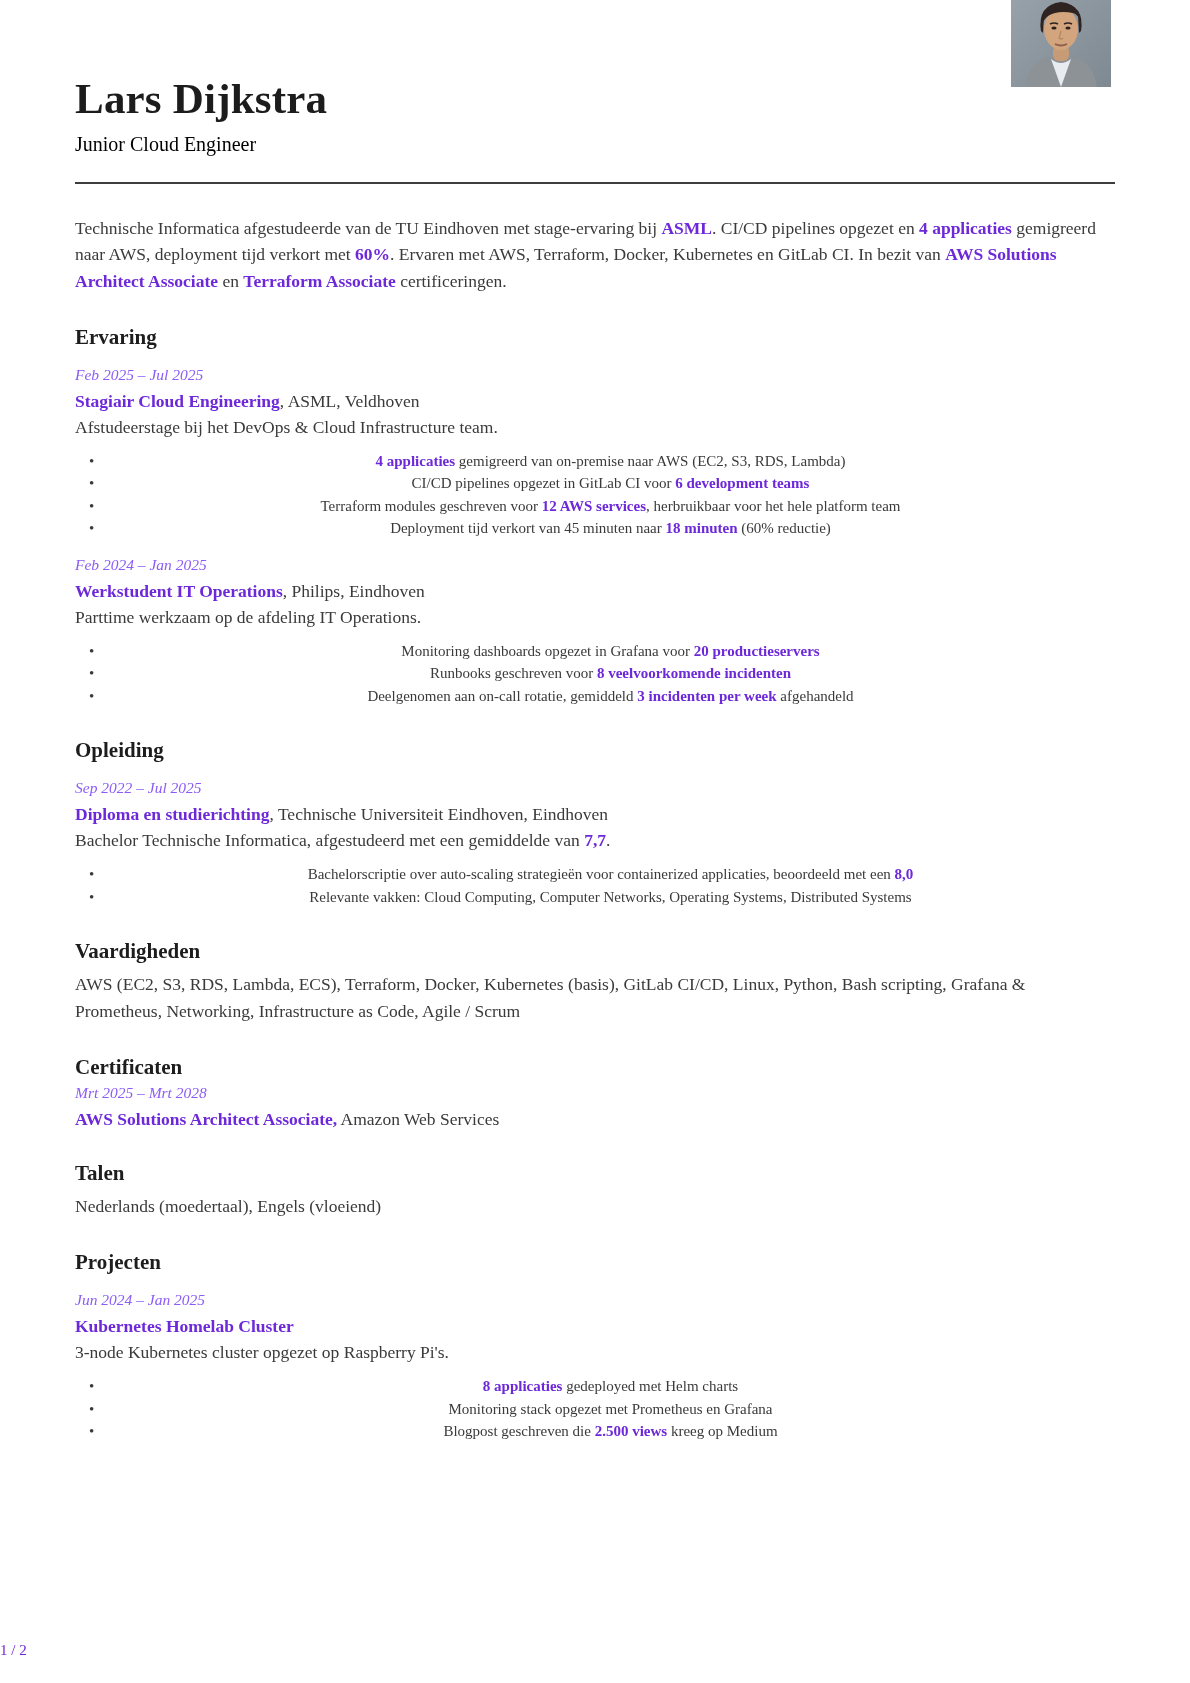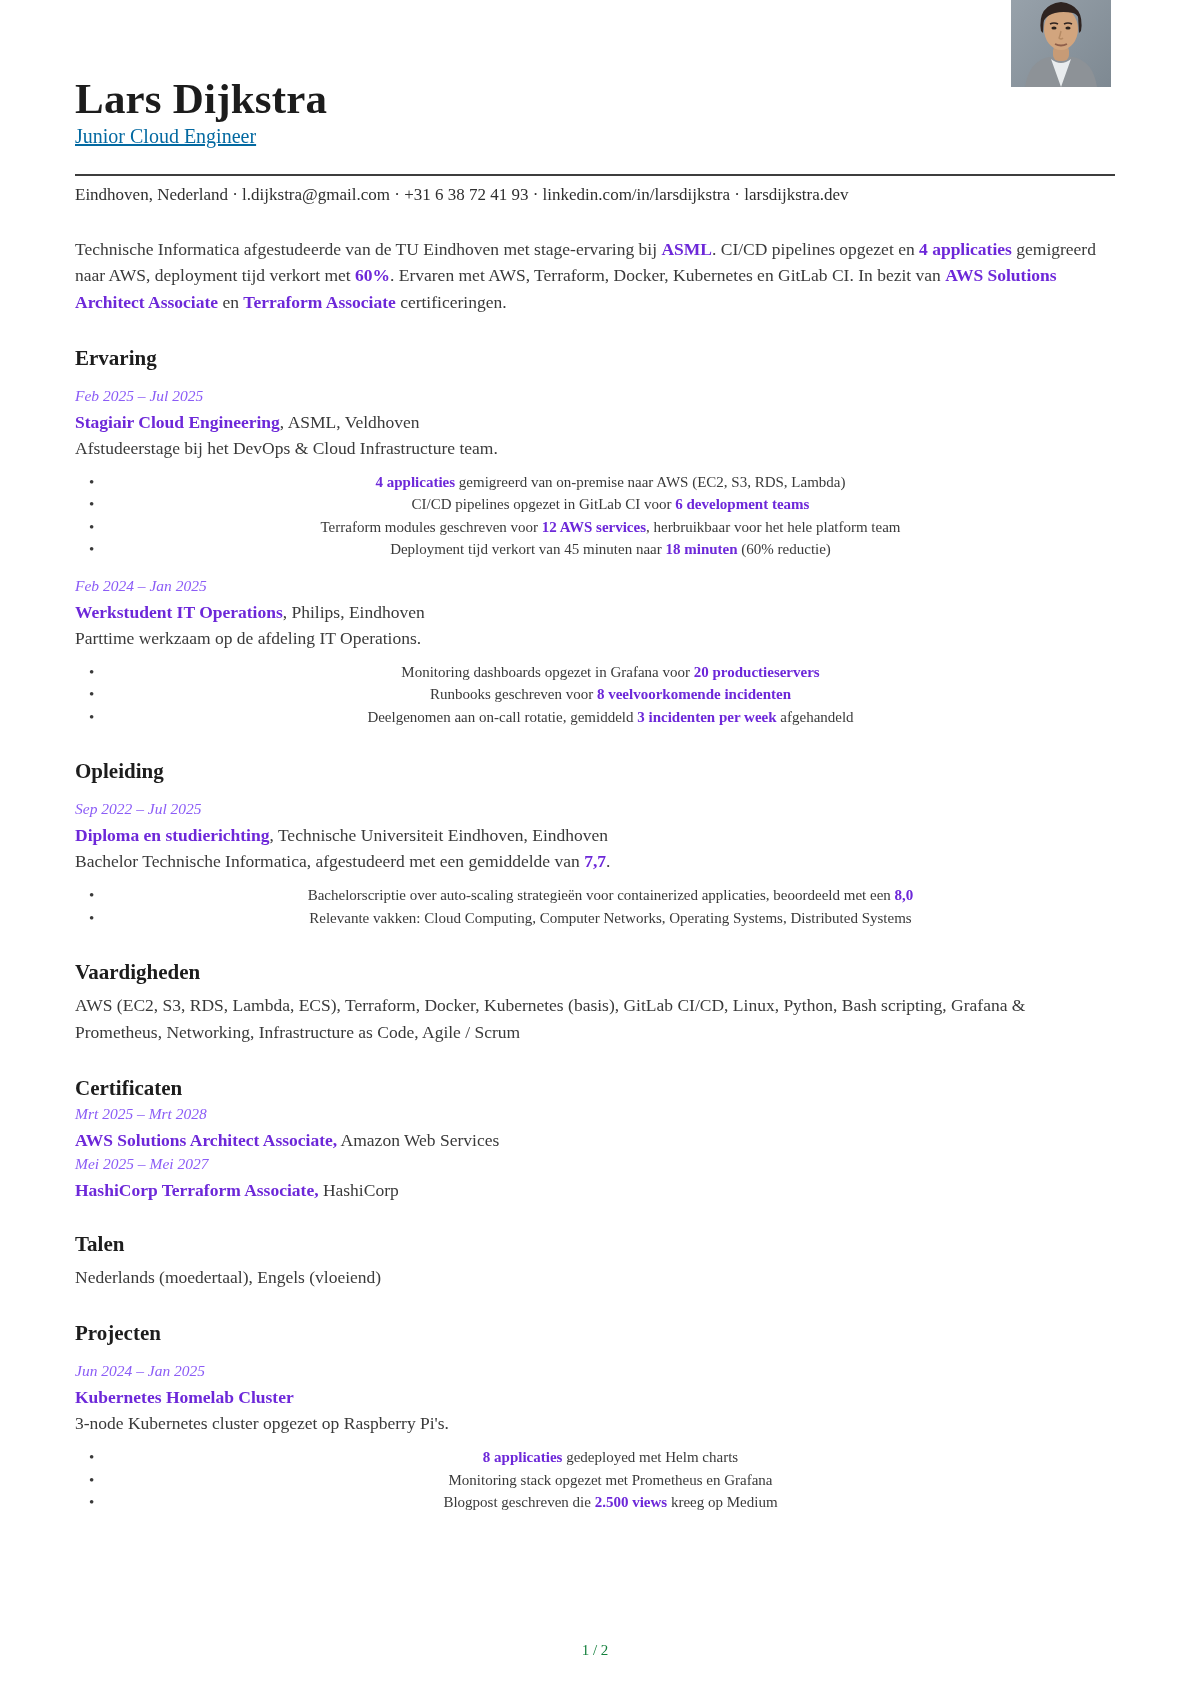--- a/index.html
+++ b/index.html
@@ -18,23 +18,22 @@
   .header { position: relative; padding-top: 76px; }
   .name {
     font-size: 43px;
     font-weight: 700;
     color: #1c1c1c;
     line-height: 1.05;
     letter-spacing: 0.2px;
   }
   .job-title {
     font-size: 20px;
-    color: #0369a1;
-    margin-top: 4px;
-    text-decoration: underline;
+    color: #000000;
+    margin-top: 12px;
   }
   .photo {
     position: absolute;
     top: -13px;
     right: 4px;
     width: 100px;
     height: 100px;
     overflow: hidden;
     background: #8e99a2;
   }
@@ -107,23 +106,23 @@
     color: #3a3a3a;
     margin-top: 7px;
   }
   .cert-entry { margin-top: 4px; }
 
   .footer {
     position: absolute;
     left: 0;
     right: 0;
     bottom: 24px;
-    text-align: center;
+    text-align: left;
     font-size: 15px;
-    color: #15803d;
+    color: #6d28d9;
   }
 </style>
 </head>
 <body>
 
 <div class="page">
 
   <div class="header">
     <div class="name">Lars Dijkstra</div>
     <div class="job-title">Junior Cloud Engineer</div>
@@ -155,21 +154,20 @@
         <path d="M53 37 Q57 35 61 37" stroke="#2e2320" stroke-width="1.6" fill="none"></path>
 
         <path d="M50 44 Q49 49 48 51 Q50 53 52 51" stroke="#b58a64" stroke-width="1.4" fill="none"></path>
         <path d="M44 57 Q50 60 56 57" stroke="#8f5f4a" stroke-width="1.8" fill="none"></path>
       </svg>
     </div>
   </div>
 
   <hr class="rule">
 
-  <div class="contact-line">Eindhoven, Nederland · l.dijkstra@gmail.com · +31 6 38 72 41 93 · linkedin.com/in/larsdijkstra · larsdijkstra.dev</div>
 
   <p class="summary">Technische Informatica afgestudeerde van de TU Eindhoven met stage-ervaring bij <strong>ASML</strong>. CI/CD pipelines opgezet en <strong>4 applicaties</strong> gemigreerd naar AWS, deployment tijd verkort met <strong>60%</strong>. Ervaren met AWS, Terraform, Docker, Kubernetes en GitLab CI. In bezit van <strong>AWS Solutions Architect Associate</strong> en <strong>Terraform Associate</strong> certificeringen.</p>
 
   <div class="section">
     <div class="section-heading">Ervaring</div>
 
     <div class="entry">
       <div class="period">Feb 2025 – Jul 2025</div>
       <div class="entry-title"><strong>Stagiair Cloud Engineering</strong>, ASML, Veldhoven</div>
       <div class="entry-desc">Afstudeerstage bij het DevOps &amp; Cloud Infrastructure team.</div>
@@ -210,24 +208,20 @@
     <div class="section-heading">Vaardigheden</div>
     <div class="plain-text">AWS (EC2, S3, RDS, Lambda, ECS), Terraform, Docker, Kubernetes (basis), GitLab CI/CD, Linux, Python, Bash scripting, Grafana &amp; Prometheus, Networking, Infrastructure as Code, Agile / Scrum</div>
   </div>
 
   <div class="section">
     <div class="section-heading">Certificaten</div>
     <div class="cert-entry">
       <div class="period">Mrt 2025 – Mrt 2028</div>
       <div class="entry-title"><strong>AWS Solutions Architect Associate,</strong> Amazon Web Services</div>
     </div>
-    <div class="cert-entry">
-      <div class="period">Mei 2025 – Mei 2027</div>
-      <div class="entry-title"><strong>HashiCorp Terraform Associate,</strong> HashiCorp</div>
-    </div>
   </div>
 
   <div class="section">
     <div class="section-heading">Talen</div>
     <div class="plain-text">Nederlands (moedertaal), Engels (vloeiend)</div>
   </div>
 
   <div class="section">
     <div class="section-heading">Projecten</div>
     <div class="entry">

